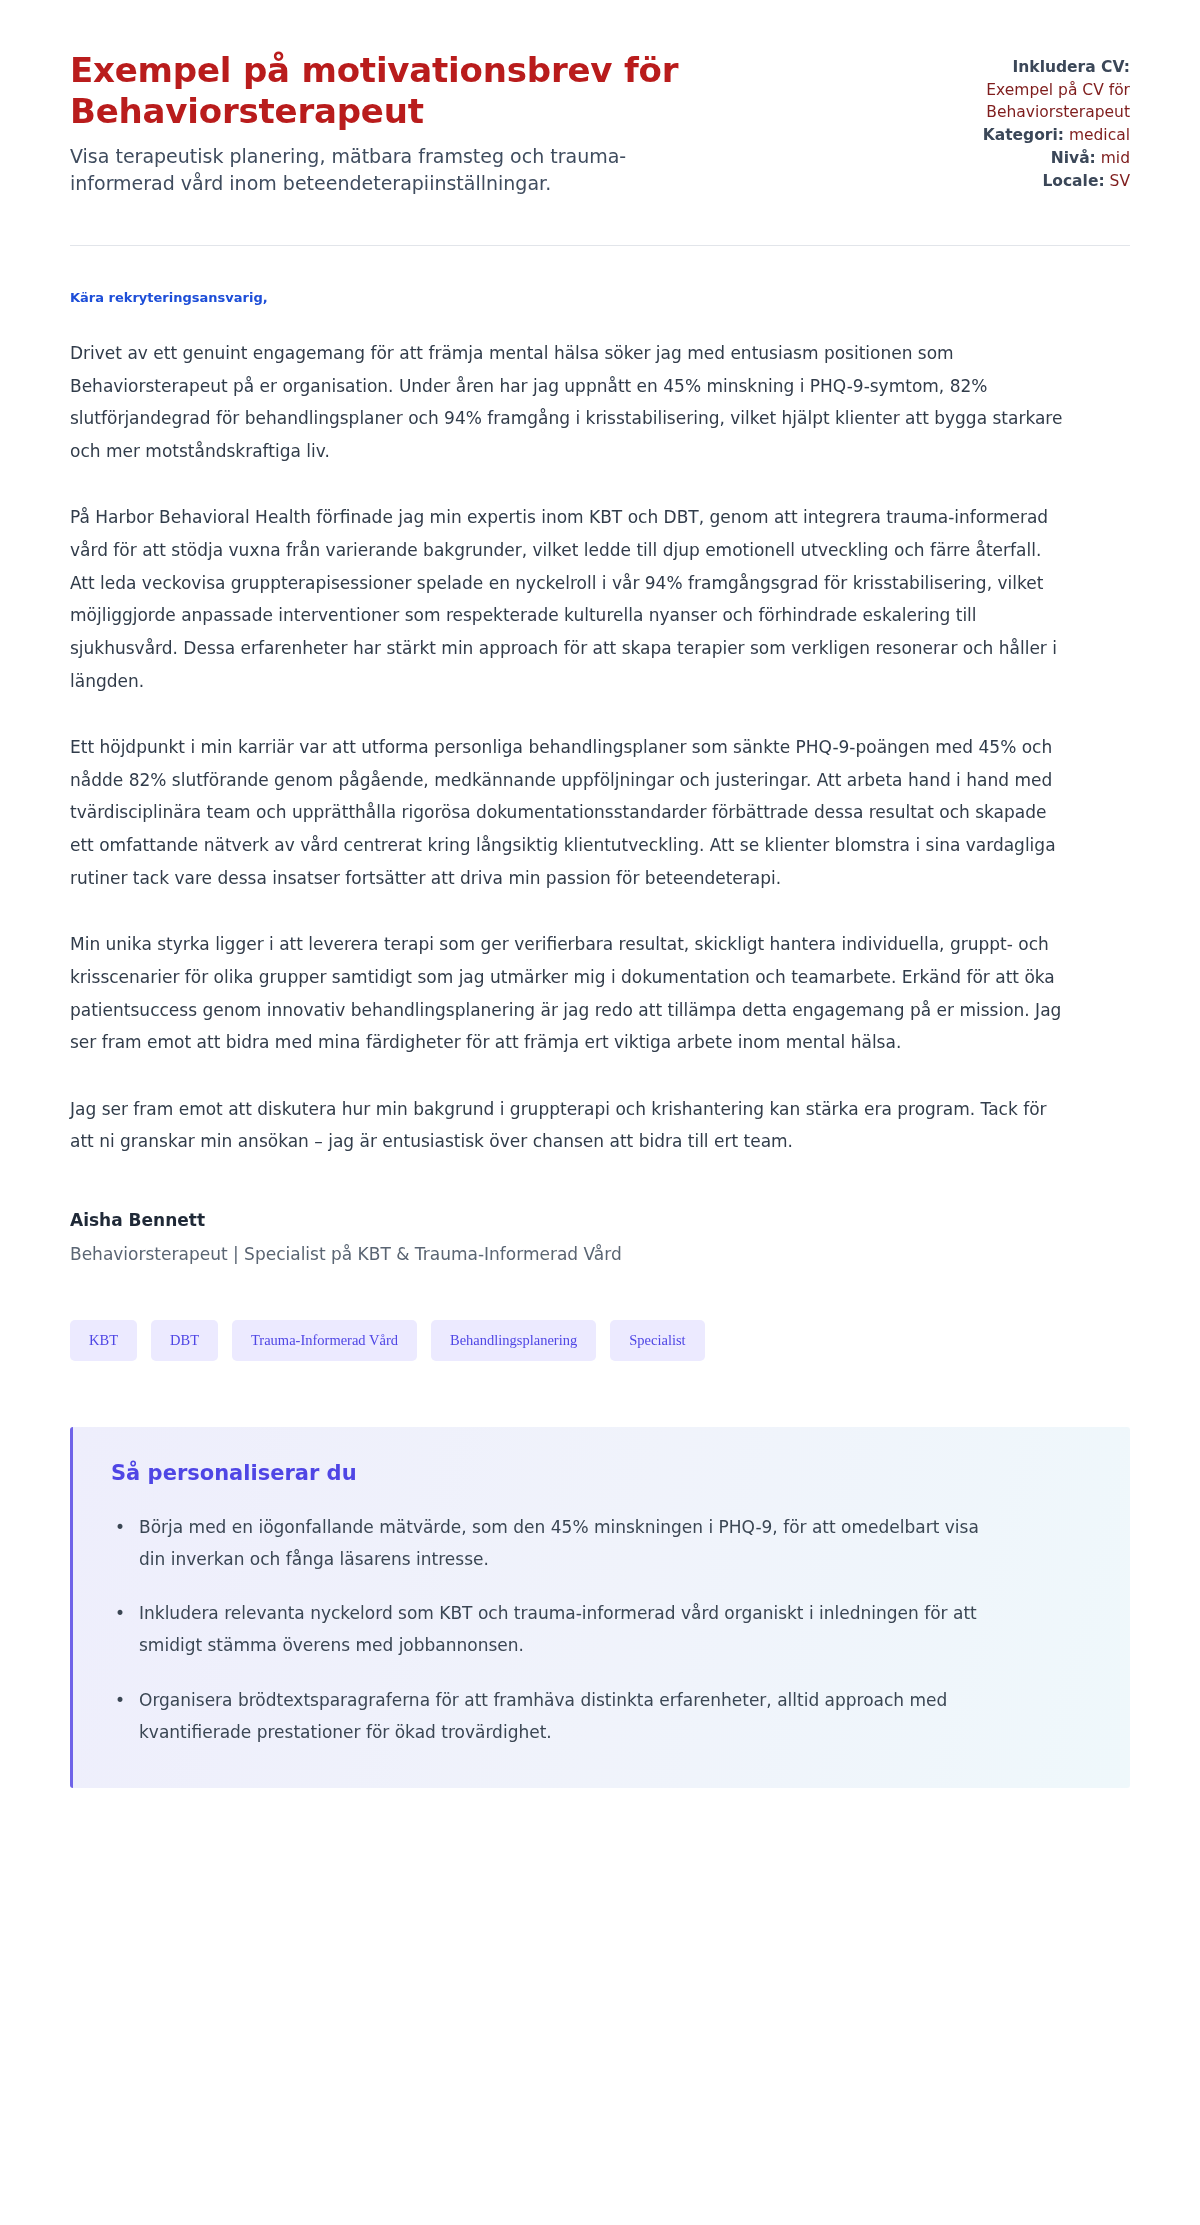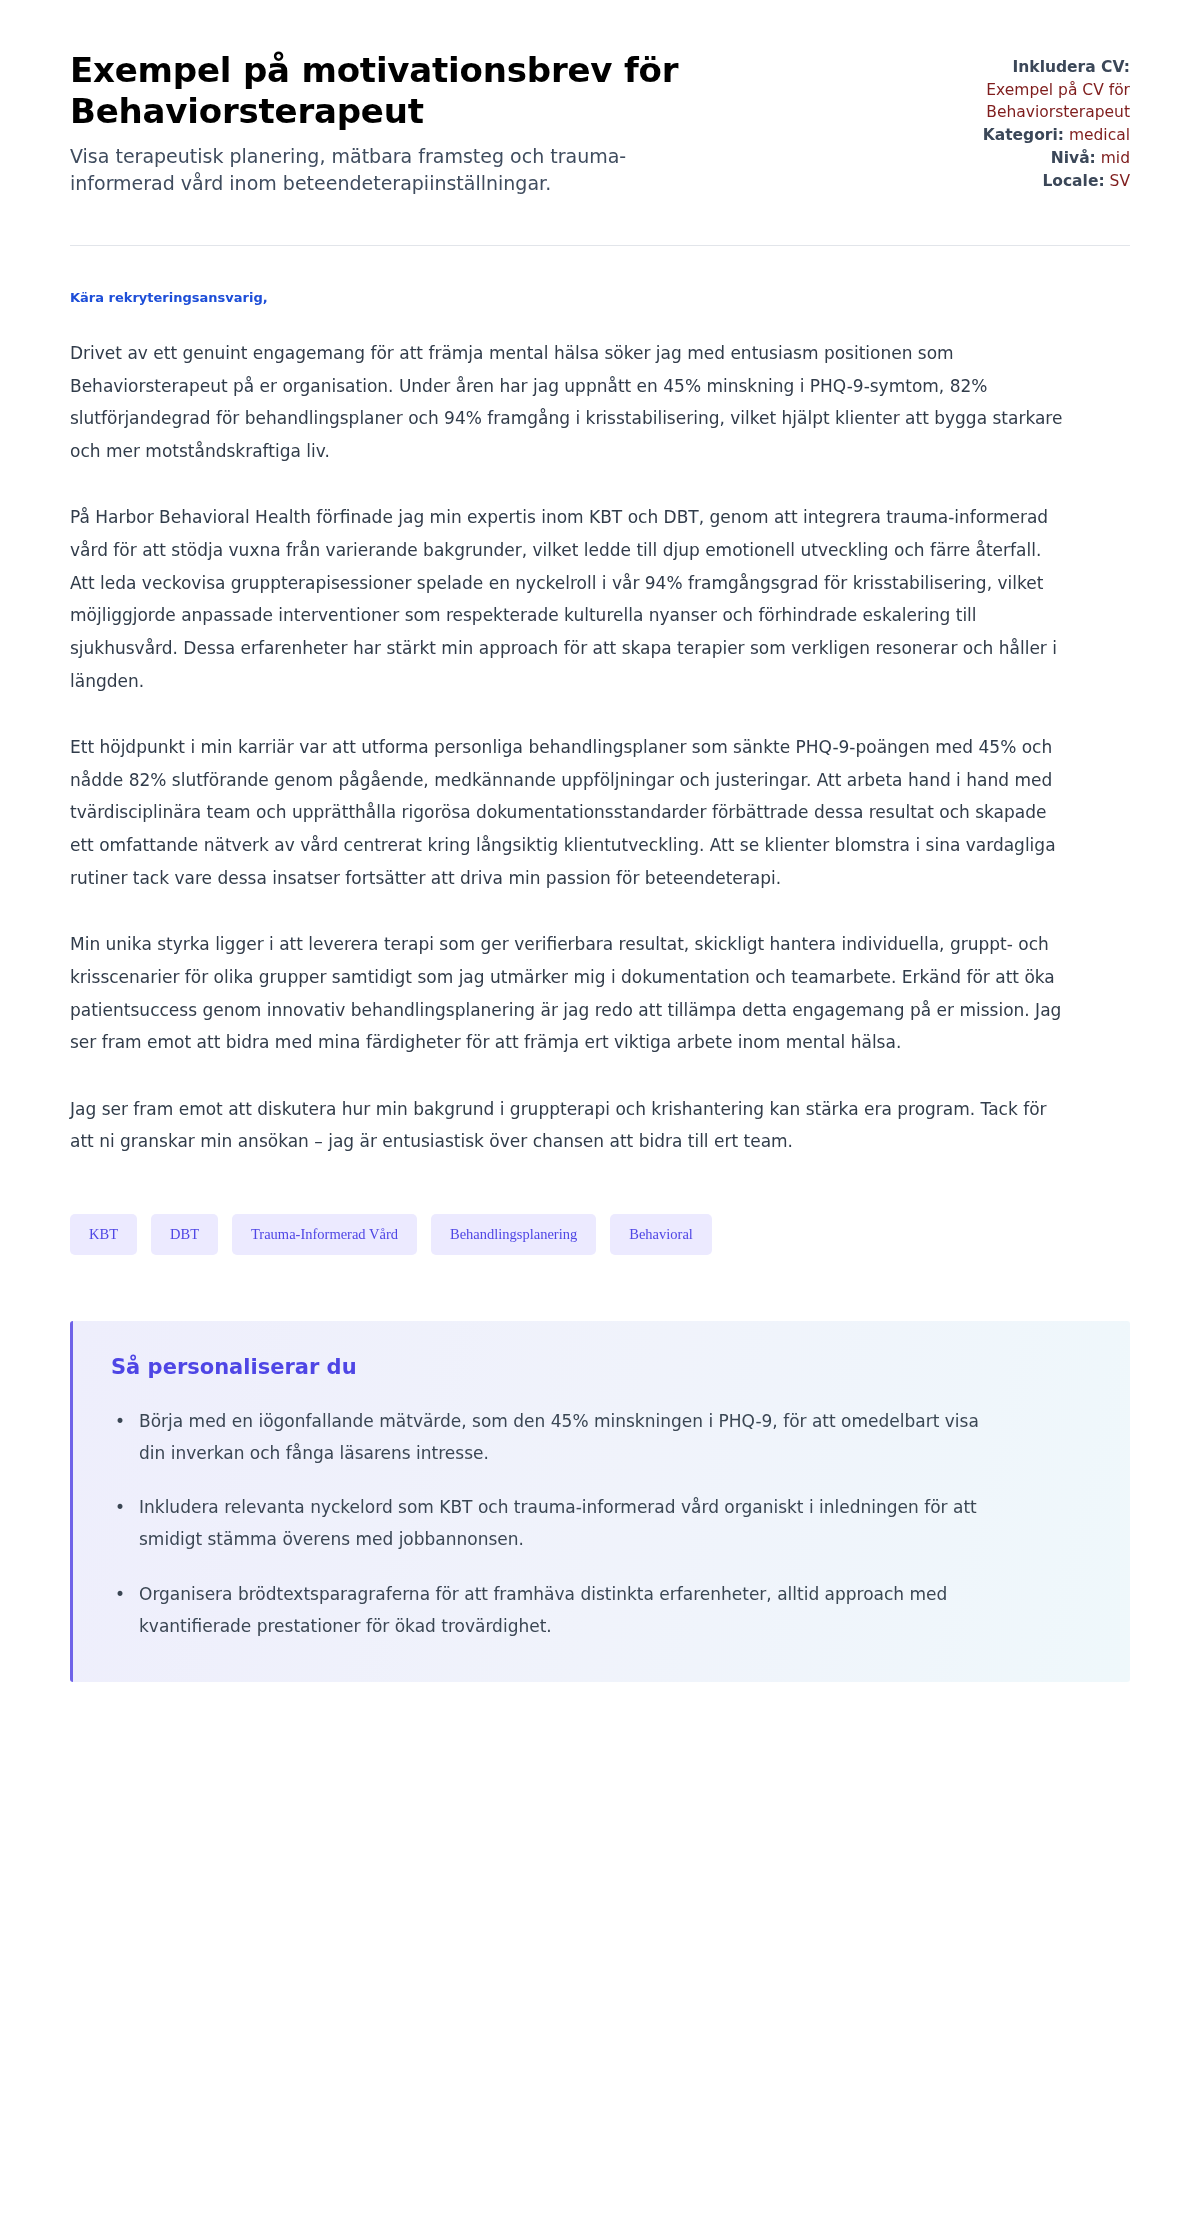--- a/index.html
+++ b/index.html
@@ -30,21 +30,21 @@
     align-items: flex-start;
     justify-content: space-between;
     gap: 30px;
     padding-top: 14px;
   }
   .header-left { flex: 1 1 auto; max-width: 720px; }
   .doc-title {
     font-size: 34px;
     line-height: 1.22;
     font-weight: 700;
-    color: #000000;
+    color: #b91c1c;
     margin: 0 0 10px 0;
     letter-spacing: -0.2px;
   }
   .doc-subtitle {
     font-size: 19px;
     line-height: 1.42;
     font-weight: 400;
     color: #3f4c5e;
     margin: 0;
     max-width: 560px;
@@ -190,27 +190,31 @@
 
   <div class="letter">
     <p class="salutation">Kära rekryteringsansvarig,</p>
     <p class="para">Drivet av ett genuint engagemang för att främja mental hälsa söker jag med entusiasm positionen som Behaviorsterapeut på er organisation. Under åren har jag uppnått en 45% minskning i PHQ-9-symtom, 82% slutförjandegrad för behandlingsplaner och 94% framgång i krisstabilisering, vilket hjälpt klienter att bygga starkare och mer motståndskraftiga liv.</p>
     <p class="para">På Harbor Behavioral Health förfinade jag min expertis inom KBT och DBT, genom att integrera trauma-informerad vård för att stödja vuxna från varierande bakgrunder, vilket ledde till djup emotionell utveckling och färre återfall. Att leda veckovisa gruppterapisessioner spelade en nyckelroll i vår 94% framgångsgrad för krisstabilisering, vilket möjliggjorde anpassade interventioner som respekterade kulturella nyanser och förhindrade eskalering till sjukhusvård. Dessa erfarenheter har stärkt min approach för att skapa terapier som verkligen resonerar och håller i längden.</p>
     <p class="para">Ett höjdpunkt i min karriär var att utforma personliga behandlingsplaner som sänkte PHQ-9-poängen med 45% och nådde 82% slutförande genom pågående, medkännande uppföljningar och justeringar. Att arbeta hand i hand med tvärdisciplinära team och upprätthålla rigorösa dokumentationsstandarder förbättrade dessa resultat och skapade ett omfattande nätverk av vård centrerat kring långsiktig klientutveckling. Att se klienter blomstra i sina vardagliga rutiner tack vare dessa insatser fortsätter att driva min passion för beteendeterapi.</p>
     <p class="para">Min unika styrka ligger i att leverera terapi som ger verifierbara resultat, skickligt hantera individuella, gruppt- och krisscenarier för olika grupper samtidigt som jag utmärker mig i dokumentation och teamarbete. Erkänd för att öka patientsuccess genom innovativ behandlingsplanering är jag redo att tillämpa detta engagemang på er mission. Jag ser fram emot att bidra med mina färdigheter för att främja ert viktiga arbete inom mental hälsa.</p>
     <p class="para">Jag ser fram emot att diskutera hur min bakgrund i gruppterapi och krishantering kan stärka era program. Tack för att ni granskar min ansökan – jag är entusiastisk över chansen att bidra till ert team.</p>
   </div>
 
+  <div class="signature">
+    <p class="sig-name">Aisha Bennett</p>
+    <p class="sig-role">Behaviorsterapeut | Specialist på KBT &amp; Trauma-Informerad Vård</p>
+  </div>
 
   <div class="tags">
     <span class="tag">KBT</span>
     <span class="tag">DBT</span>
     <span class="tag">Trauma-Informerad Vård</span>
     <span class="tag">Behandlingsplanering</span>
-    <span class="tag">Behavioral</span>
+    <span class="tag">Specialist</span>
   </div>
 
   <div class="tips">
     <h2 class="tips-title">Så personaliserar du</h2>
     <ul class="tips-list">
       <li>
         <span class="bullet">•</span>
         <span>Börja med en iögonfallande mätvärde, som den 45% minskningen i PHQ-9, för att omedelbart visa din inverkan och fånga läsarens intresse.</span>
       </li>
       <li>

